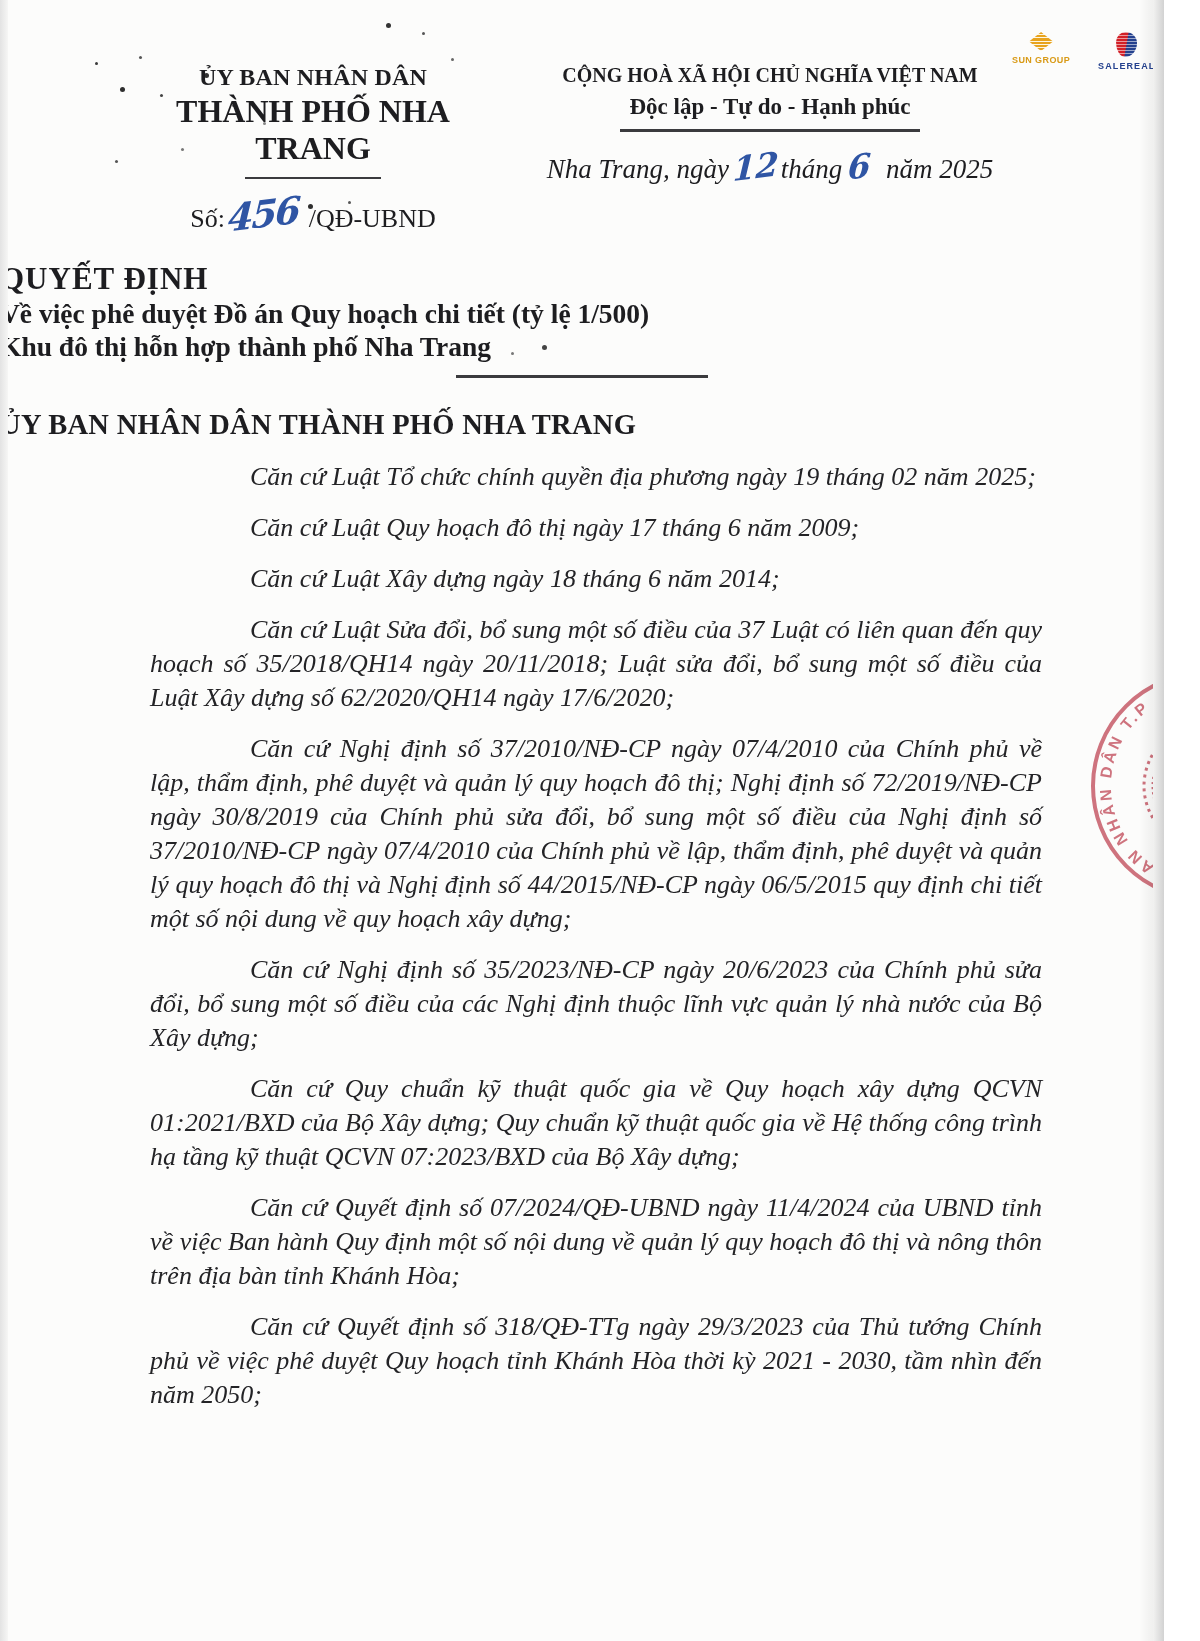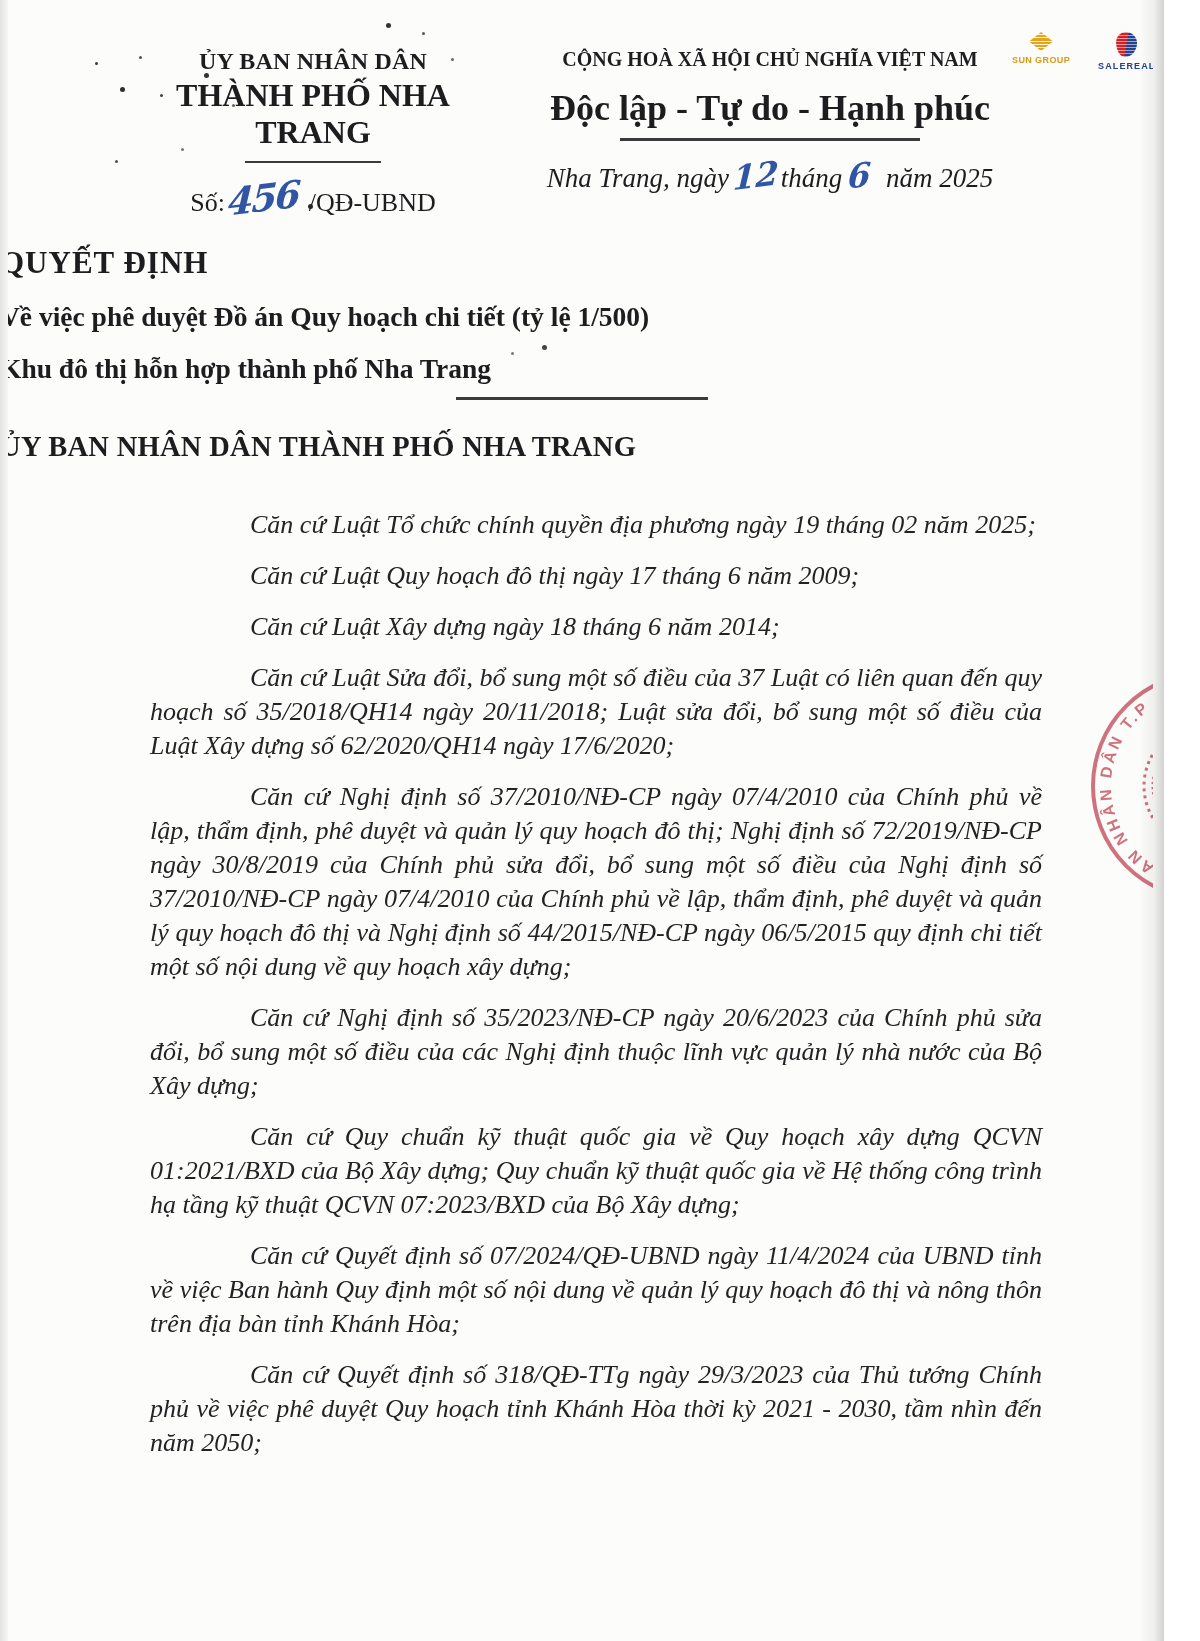--- a/index.html
+++ b/index.html
@@ -34,44 +34,44 @@
   .sun-label { font-family:"Liberation Sans",sans-serif; font-size:9px; font-weight:bold;
     color:#d99a16; letter-spacing:.4px; white-space:nowrap; }
   .sale-icon { width:21px; height:25px;
     background:
       repeating-linear-gradient(180deg,rgba(255,255,255,.55) 0 1px,rgba(255,255,255,0) 1px 3px),
       linear-gradient(100deg,#d22027 48%,#24418e 52%);
     border-radius:46% 54% 58% 42% / 40% 44% 56% 60%; }
   .sale-label { font-family:Liberation Sans, sans-serif; font-size:9px; font-weight:bold;
     color:#24418e; letter-spacing:1.1px; white-space:nowrap; }
   
-  .doc-header { position:relative; display:flex; padding-top:48px; }
+  .doc-header { position:relative; display:flex; padding-top:64px; }
   .hdr-left { width:330px; margin-left:148px; text-align:center; }
   .hdr-left .l1 { font-size:24px; font-weight:bold; letter-spacing:.2px; }
   .hdr-left .l2 { font-size:32px; font-weight:bold; margin-top:2px; }
   .rule-left { width:136px; height:2px; background:#3b3b3e; margin:10px auto 0; }
   .so-line { margin-top:17px; font-size:26px; white-space:nowrap; }
   .hdr-right { width:560px; margin-left:12px; text-align:center; }
   .hdr-right .l1 { font-size:20px; font-weight:bold; white-space:nowrap; }
-  .hdr-right .l2 { font-size:36px; font-weight:bold; margin-top:16px; }
+  .hdr-right .l2 { font-size:23px; font-weight:bold; margin-top:7px; }
   .rule-right { width:300px; height:3px; background:#3b3b3e; margin:9px auto 0; }
   .date-line { margin-top:18px; font-size:27px; font-style:italic; white-space:nowrap; }
   .hand { display:inline-block; font-family:"DejaVu Serif",serif; font-style:italic; font-weight:bold;
     color:#2f55a4; transform:rotate(-7deg) skewX(-10deg); line-height:1; }
   .hand-num { font-size:37px; margin:0 3px; letter-spacing:-2px; }
   .hand-day { font-size:33px; margin:0 2px 0 4px; }
   .hand-month { font-size:33px; margin:0 8px 0 6px; }
   
   .doc-title { margin-top:27px; }
   .doc-title .main { font-size:31px; font-weight:bold; letter-spacing:1px; }
-  .doc-title .sub { font-size:27.5px; font-weight:bold; margin-top:20px; }
+  .doc-title .sub { font-size:27.5px; font-weight:bold; margin-top:1px; }
   .rule-title { width:252px; height:3px; background:#3b3b3e; margin:12px auto 0; }
   .doc-title .issuer { font-size:28.5px; font-weight:bold; margin-top:31px; letter-spacing:.3px; }
   
-  .doc-body { margin:45px 122px 0 150px; }
+  .doc-body { margin:19px 122px 0 150px; }
   .doc-body p { font-size:26px; font-style:italic; line-height:34px;
     text-indent:100px; text-align:justify; margin-bottom:17px; color:#232326; }
   
   .stamp-clip { position:absolute; left:1086px; top:662px; width:106px; height:248px;
     overflow:hidden; pointer-events:none; }
   .stamp-clip svg { display:block; }
 </style>
 </head>
 <body>
 

